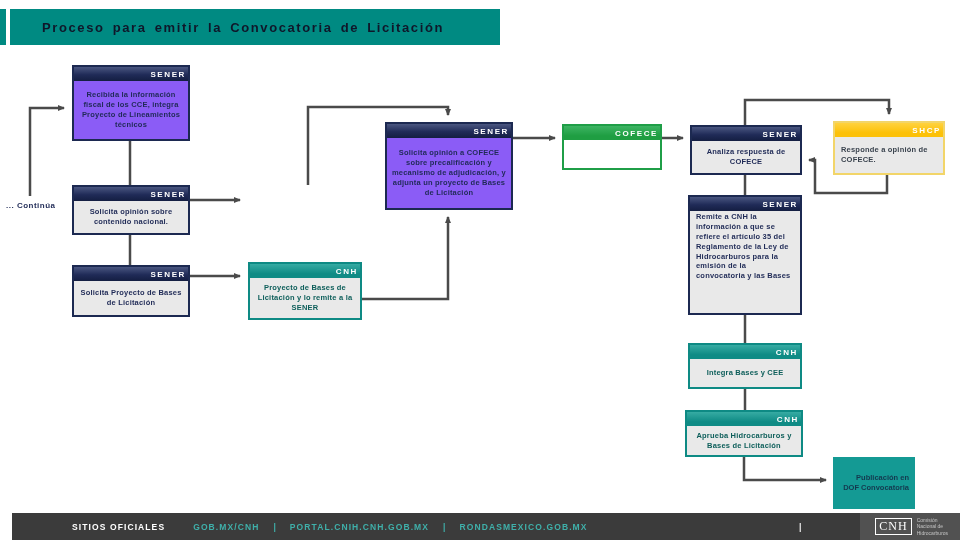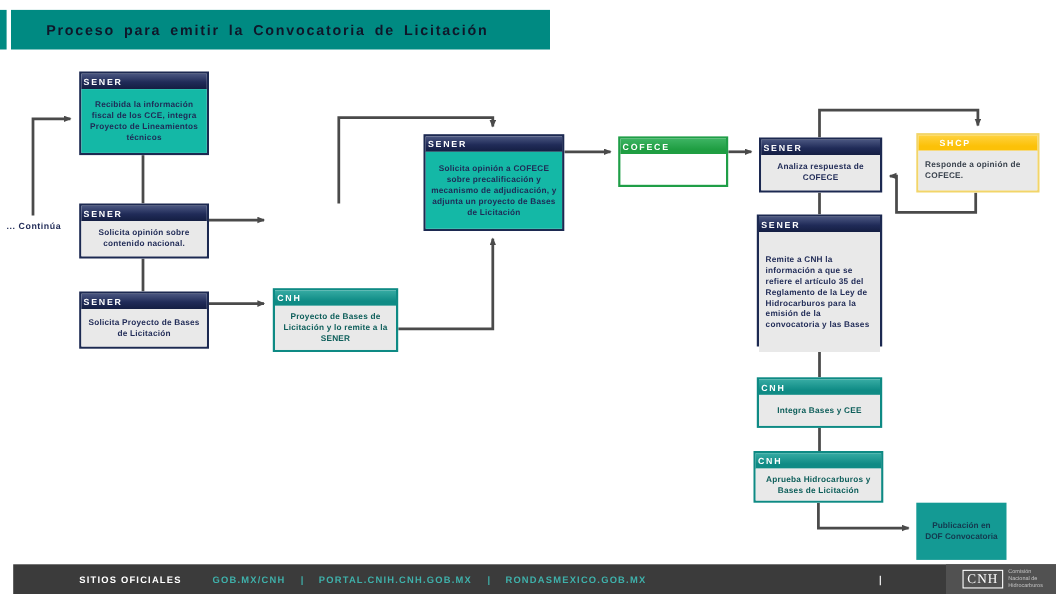--- a/index.html
+++ b/index.html
@@ -7,42 +7,42 @@
     position:relative;width:960px;height:540px;background:#ffffff;overflow:hidden;
     font-family:"Liberation Sans",sans-serif;
   }
   
   #title-bar{position:absolute;left:10px;top:9px;width:490px;height:36px;background:#008A82;
     display:flex;align-items:center;}
   #title-accent{position:absolute;left:0;top:9px;width:6px;height:36px;background:#008A82;}
   #title-bar .t{color:#0f172a;font-weight:bold;font-size:13px;letter-spacing:1.6px;padding-left:32px;word-spacing:3px;}
   
   .box{position:absolute;border:2px solid;display:flex;flex-direction:column;box-sizing:border-box;background:#fff;}
-  .hdr{color:#fff;font-weight:bold;font-size:8px;letter-spacing:1.6px;text-align:left;padding:3px 2px 2px;}
+  .hdr{color:#fff;font-weight:bold;font-size:8px;letter-spacing:1.6px;text-align:right;padding:3px 2px 2px;}
   .bdy{flex:1;display:flex;align-items:center;justify-content:center;font-weight:bold;font-size:7.5px;
        line-height:1.32;padding:2px 4px;text-align:center;letter-spacing:0.2px;}
   .sener{border-color:#1C2951;}
   .sener .hdr{background:linear-gradient(180deg,#4a5680 0%,#202b58 55%,#141e42 100%);}
   .sener .bdy{background:#E9E9E9;color:#1F2A56;}
-  .white-body .bdy{background:#14b8a6;}
+  .white-body .bdy{background:#8b5cf6;}
   .se{border-color:#98112A;}
   .se .hdr{background:linear-gradient(180deg,#bf3049 0%,#9B0F27 70%);}
   .se .bdy{background:#E9E9E9;color:#9B1228;}
   .cnh{border-color:#0E8A84;}
   .cnh .hdr{background:linear-gradient(180deg,#36aba3 0%,#0F8B85 70%);}
   .cnh .bdy{background:#E9E9E9;color:#0D5E5A;}
   .cofece{border-color:#1F9E47;}
   .cofece .hdr{background:linear-gradient(180deg,#3db463 0%,#1F9E42 70%);}
   .cofece .bdy{background:#E9E9E9;color:#1D6B30;}
   .shcp{border-color:#F2D569;}
   .shcp .hdr{background:linear-gradient(180deg,#ffd23f 0%,#FCC108 70%);padding-left:19px;}
   .shcp .bdy{background:#E9E9E9;color:#3A434E;text-align:left;justify-content:flex-start;padding-left:6px;}
-  .left-body .bdy{text-align:left;align-items:flex-start;justify-content:flex-start;padding:20px 6px;}
+  .left-body .bdy{text-align:left;align-items:flex-start;justify-content:flex-start;padding:1px 6px;}
   #box-publicacion{position:absolute;background:#149A94;color:#14394F;display:flex;align-items:center;
-    justify-content:center;text-align:center;font-weight:bold;font-size:7.5px;line-height:1.35;padding:2px 6px;box-sizing:border-box;}
+    justify-content:center;text-align:right;font-weight:bold;font-size:7.5px;line-height:1.35;padding:2px 6px;box-sizing:border-box;}
   #continua{position:absolute;left:6px;top:201px;color:#1F2A56;font-weight:bold;font-size:8px;letter-spacing:0.5px;}
   
   #wires{position:absolute;left:0;top:0;pointer-events:none;}
   .wire{fill:none;stroke:#4A4A4A;stroke-width:2.5px;}
   
   #footer{position:absolute;left:12px;top:513px;width:960px;height:27px;background:#3B3B3B;display:flex;align-items:center;}
   #footer .label{color:#fff;font-weight:bold;font-size:8.5px;letter-spacing:1.1px;margin-left:60px;}
   #footer .lnk{color:#3FB0AA;font-weight:bold;font-size:8.5px;letter-spacing:1.1px;text-decoration:none;}
   #footer .sep{color:#3FB0AA;font-weight:bold;font-size:8.5px;margin:0 14px;}
   #footer .label{margin-right:28px;}

